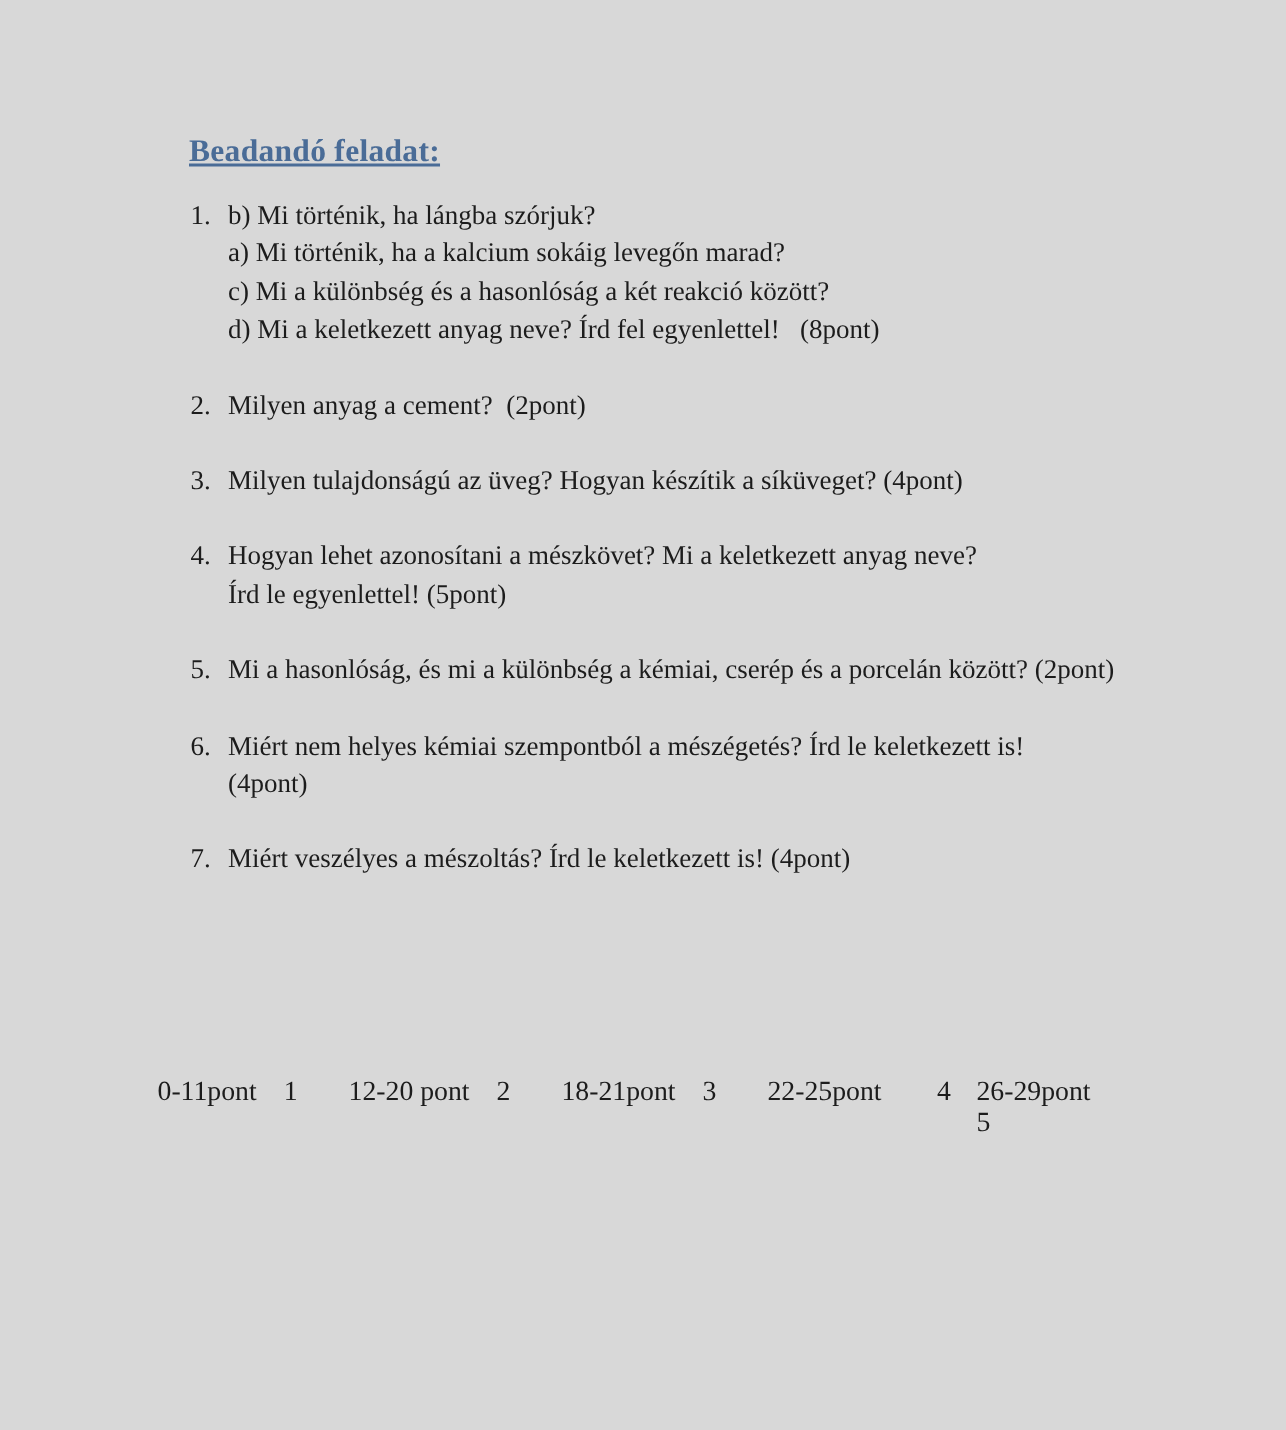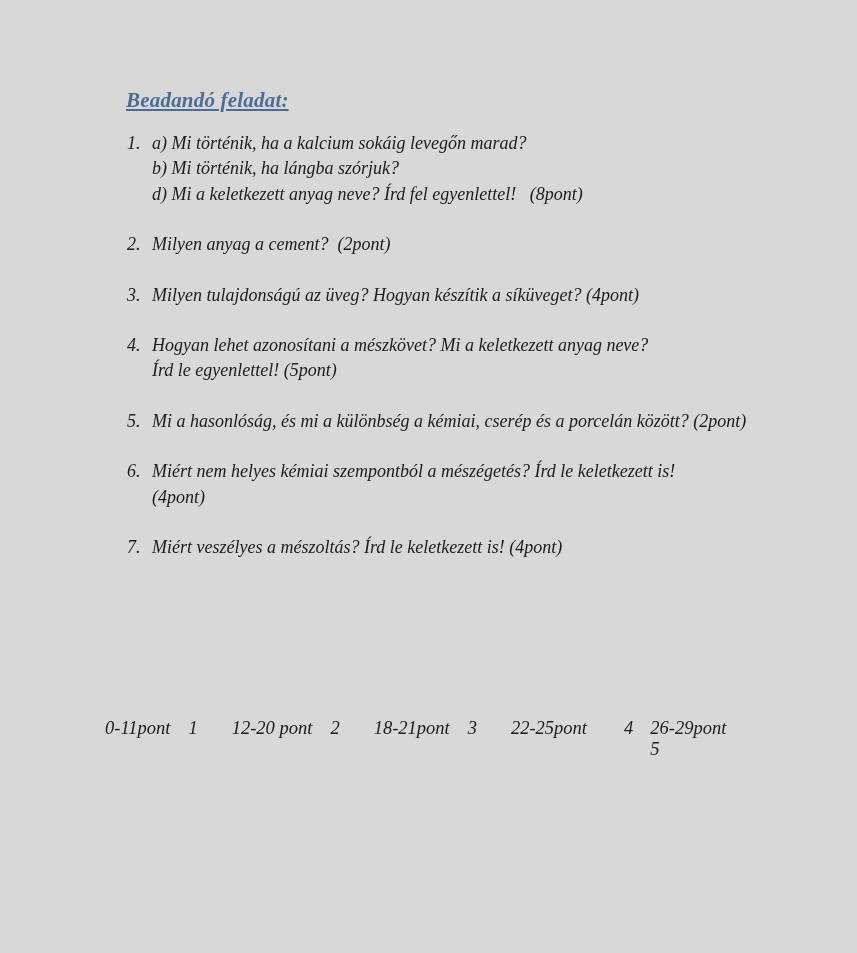--- a/index.html
+++ b/index.html
@@ -12,21 +12,20 @@
     background: #d8d8d8;
     font-family: "Liberation Serif", "DejaVu Serif", serif;
     color: #1c1c1c;
     position: relative;
   }
   .page {
     position: absolute;
     top: 0; left: 0;
     width: 837px;
     height: 953px;
-    font-style: italic;
   }
   .doc-title {
     position: absolute;
     top: 88px;
     left: 126px;
     font-size: 21px;
     font-weight: bold;
     color: #4a6c97;
     text-decoration: underline;
     letter-spacing: 0.2px;
@@ -79,22 +78,23 @@
 
 <div class="page">
 
   <h1 class="doc-title">Beadandó feladat:</h1>
 
   <ol class="questions">
 
     <li class="question">
       <span class="q-num">1.</span>
       <div class="q-lines">
+        <div class="q-line">b) Mi történik, ha lángba szórjuk?</div>
         <div class="q-line">a) Mi történik, ha a kalcium sokáig levegőn marad?</div>
-        <div class="q-line">b) Mi történik, ha lángba szórjuk?</div>
+        <div class="q-line">c) Mi a különbség és a hasonlóság a két reakció között?</div>
         <div class="q-line">d) Mi a keletkezett anyag neve? Írd fel egyenlettel!   (8pont)</div>
       </div>
     </li>
 
     <li class="question">
       <span class="q-num">2.</span>
       <div class="q-lines">
         <div class="q-line">Milyen anyag a cement?  (2pont)</div>
       </div>
     </li>

